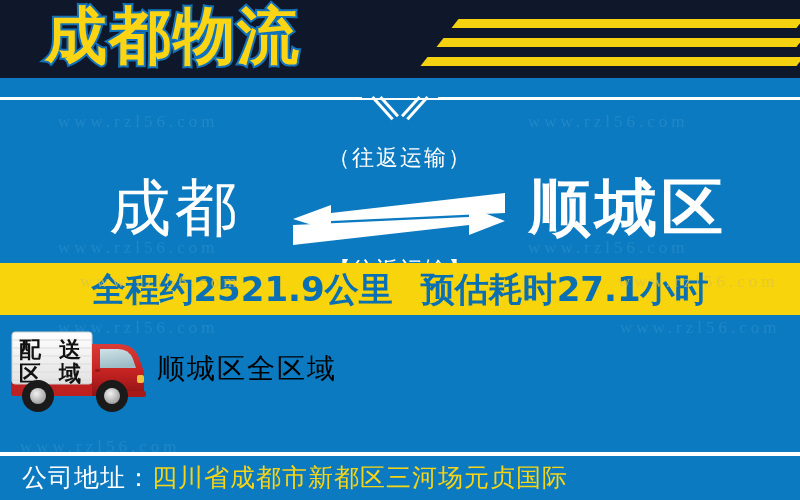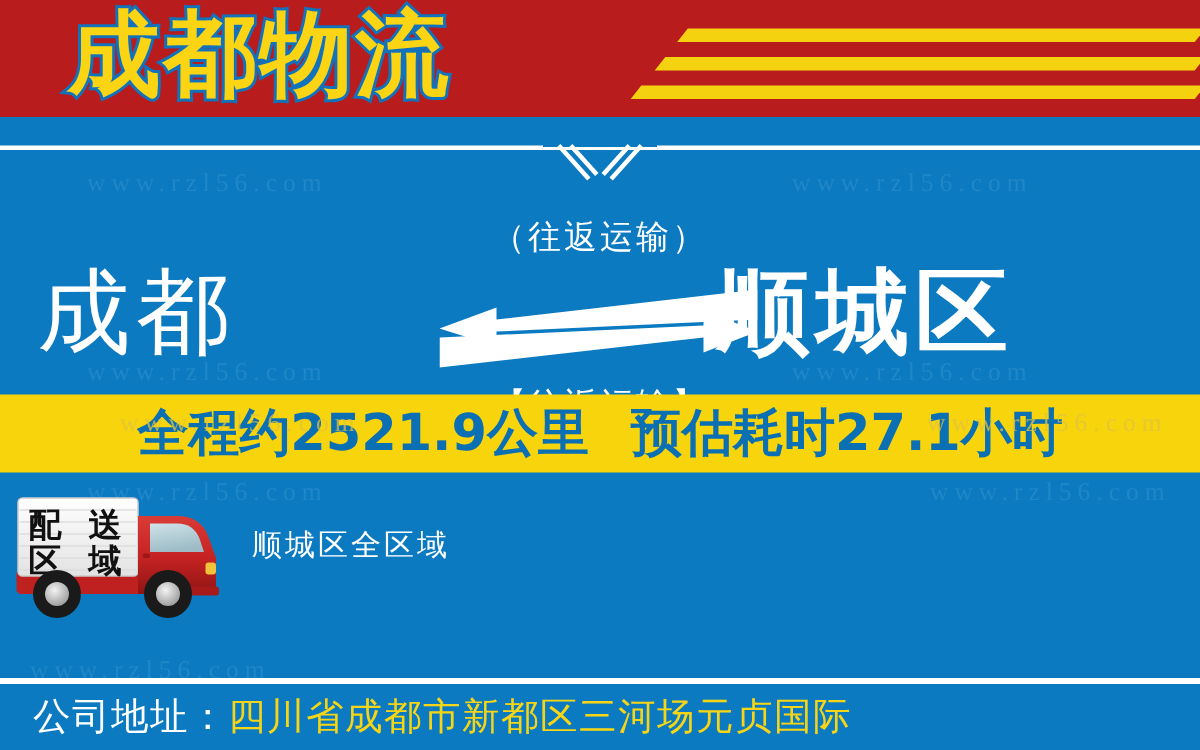--- a/index.html
+++ b/index.html
@@ -5,21 +5,21 @@
   html,body{margin:0;padding:0;}
   body{
     width:800px;height:500px;overflow:hidden;
     background:#ffffff;
     font-family:"DejaVu Sans","Liberation Sans",sans-serif;
     -webkit-font-smoothing:antialiased;
   }
   #poster{position:relative;width:800px;height:500px;overflow:hidden;background:#ffffff;}
 
   
-  .header{position:absolute;left:0;top:0;width:800px;height:78px;background:#b91c1c;overflow:hidden;}
+  .header{position:absolute;left:0;top:0;width:800px;height:78px;background:#0f172a;overflow:hidden;}
   .brand-title{
     position:absolute;left:45px;top:-2px;
     font-size:62px;font-weight:bold;letter-spacing:2px;
     color:#FBD513;
     -webkit-text-stroke:4px #1272BC;
     paint-order:stroke fill;
     font-family:"DejaVu Sans","Liberation Sans",sans-serif;
     line-height:76px;
     white-space:nowrap;
     text-shadow:0 0 0 #1272BC;
@@ -49,21 +49,21 @@
     font-size:17px;letter-spacing:4px;white-space:nowrap;
     font-family:Liberation Serif, serif;
   }
   .wm-yellow{color:#DFC33F;opacity:.75;}
 
   
   .route{position:absolute;left:0;top:75px;width:800px;height:110px;}
   .city{
     position:absolute;top:0;width:300px;height:110px;
     color:#ffffff;font-size:62px;font-weight:normal;
-    line-height:110px;text-align:left;letter-spacing:4px;
+    line-height:110px;text-align:center;letter-spacing:4px;
     white-space:nowrap;
   }
   .city-from{left:25px;}
   .city-to{left:478px;font-weight:bold;}
 
   .mid{position:absolute;left:285px;top:-10px;width:230px;height:150px;}
   .mid-top{
     position:absolute;left:0;top:0;width:230px;text-align:center;
     color:#ffffff;font-size:22px;letter-spacing:2px;white-space:nowrap;
   }
@@ -80,22 +80,22 @@
     position:absolute;left:0;top:0;width:800px;height:52px;
     line-height:52px;text-align:center;color:#0B6FB4;
     font-size:34px;font-weight:bold;letter-spacing:0px;white-space:nowrap;
   }
   .band-gap{display:inline-block;width:28px;}
 
   
   .delivery{position:absolute;left:0;top:250px;width:800px;height:90px;}
   .truck{position:absolute;left:8px;top:0px;width:150px;height:88px;}
   .delivery-text{
-    position:absolute;left:168px;top:22px;
-    color:#ffffff;font-size:20px;letter-spacing:2px;white-space:nowrap;
+    position:absolute;left:157px;top:22px;
+    color:#000000;font-size:28px;letter-spacing:2px;white-space:nowrap;
   }
 
   
   .footer-rule{position:absolute;left:0;top:374px;width:800px;height:4px;background:#ffffff;}
   .footer{position:absolute;left:0;top:378px;width:800px;height:44px;background:#0B7AC0;}
   .footer-line{
     position:absolute;left:22px;top:0;height:44px;line-height:44px;
     font-size:25px;letter-spacing:1px;white-space:nowrap;
   }
   .footer-label{color:#ffffff;}

